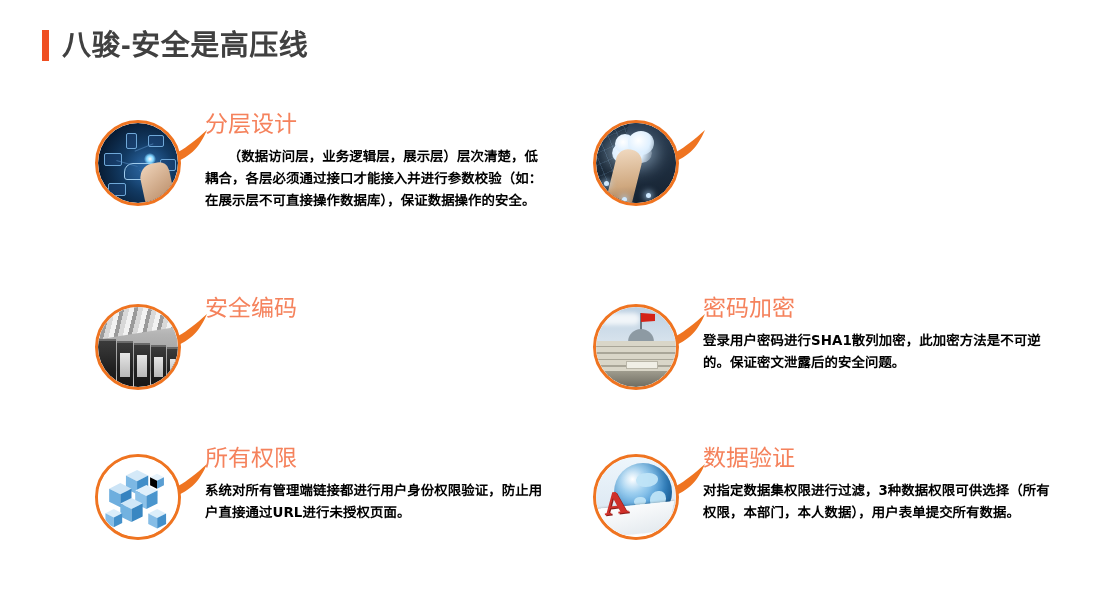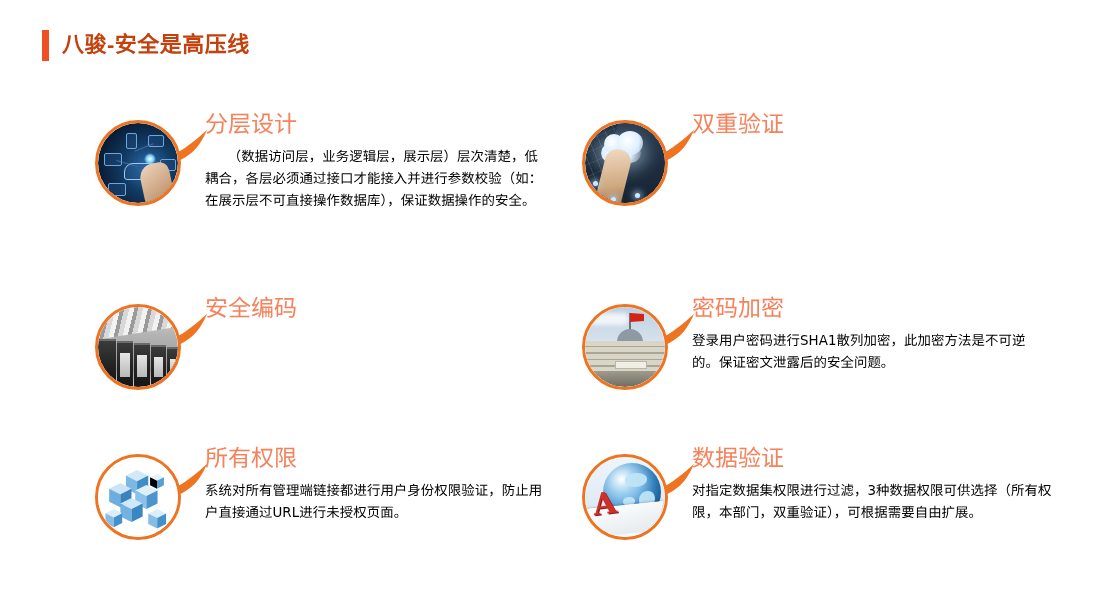--- a/index.html
+++ b/index.html
@@ -28,37 +28,37 @@
   }
   .title-accent {
     width: 7px;
     height: 31px;
     background: #ef4f22;
     margin-right: 13px;
     flex: 0 0 auto;
   }
   .title-text {
     font-family: Liberation Sans, sans-serif;
-    font-size: 22px;
+    font-size: 29px;
     font-weight: bold;
     letter-spacing: 0.5px;
-    color: #c2410c;
+    color: #404040;
     line-height: 1;
     white-space: nowrap;
   }
 
   
   .cards {
     position: absolute;
     left: 0;
     top: 112px;
     width: 1094px;
     display: grid;
     grid-template-columns: 487px 487px;
-    column-gap: 0px;
+    column-gap: 11px;
     padding-left: 95px;
     box-sizing: border-box;
   }
   .card {
     display: flex;
     align-items: flex-start;
     box-sizing: border-box;
   }
   .card.r1 { height: 168px; }
   .card.r2 { height: 150px; margin-top: 16px; }
@@ -285,21 +285,21 @@
     font-size: 23px;
     font-weight: normal;
     color: #f5825c;
     line-height: 1.1;
     margin: 0 0 9px 0;
     white-space: nowrap;
   }
   .card-body {
     font-family: "DejaVu Sans", "Liberation Sans", sans-serif;
     font-size: 13.4px;
-    font-weight: normal;
+    font-weight: bold;
     line-height: 1.62;
     color: #000000;
     text-indent: 0;
     margin: 0;
     letter-spacing: 0.1px;
   }
   .card-body.indent { text-indent: 1.7em; }
 
   
   .col-right .card-text { width: 378px; }
@@ -354,21 +354,20 @@
           <span class="suit"></span>
           <span class="cloudshape"></span>
           <span class="finger"></span>
           <span class="dot" style="left:8px;  top:58px;"></span>
           <span class="dot" style="left:50px; top:70px;"></span>
           <span class="dot" style="left:26px; top:74px;"></span>
         </div>
       </div>
     </div>
     <div class="card-text">
-      <h3 class="card-heading">双重验证</h3>
     </div>
   </div>
 
   <div class="card r2 col-left">
     <div class="medallion">
       <svg class="tail" viewBox="0 0 54 40">
         <path d="M2,30 C16,30 30,22 52,2 C44,20 36,30 10,38 Z" fill="#ef7421"></path>
       </svg>
       <div class="disc">
         <div class="art art-server">
@@ -478,17 +477,17 @@
           <span class="land" style="right:18px; top:16px; width:22px; height:14px;"></span>
           <span class="land" style="right:10px; top:34px; width:16px; height:18px;"></span>
           <span class="land" style="right:30px; top:40px; width:12px; height:9px;"></span>
           <span class="paper"></span>
           <span class="letter-a">A</span>
         </div>
       </div>
     </div>
     <div class="card-text">
       <h3 class="card-heading">数据验证</h3>
-      <p class="card-body">对指定数据集权限进行过滤，3种数据权限可供选择（所有权限，本部门，双重验证），可根据需要自由扩展。</p>
+      <p class="card-body">对指定数据集权限进行过滤，3种数据权限可供选择（所有权限，本部门，本人数据），用户表单提交所有数据。</p>
     </div>
   </div>
 
 </div>
 
 </body></html>

